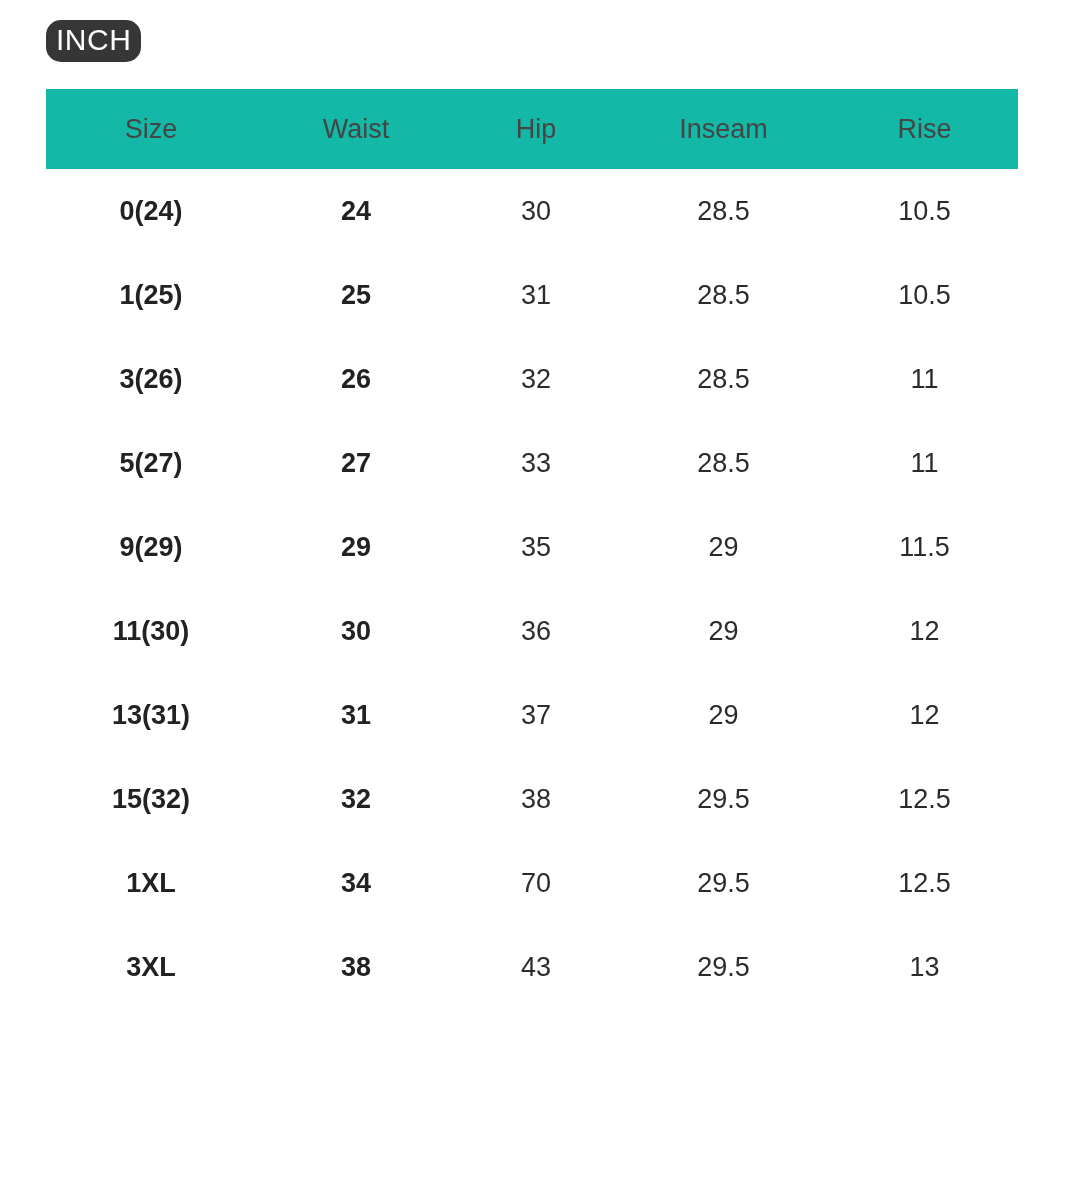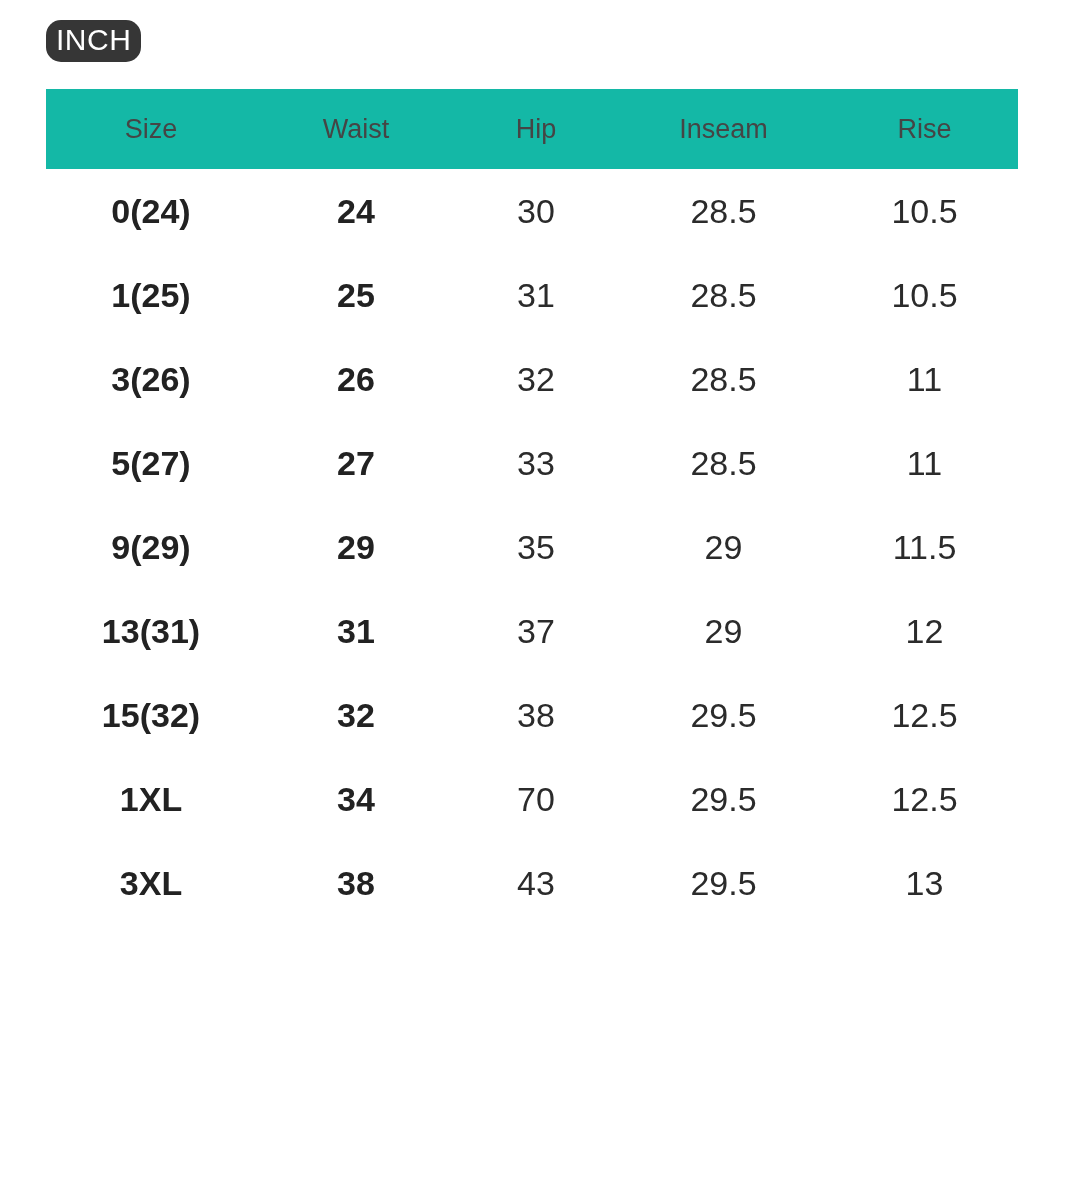--- a/index.html
+++ b/index.html
@@ -52,21 +52,21 @@
     text-align: center;
     vertical-align: middle;
     padding: 0;
     border: none;
   }
 
   table.size-table tbody td {
     height: 84px;
     text-align: center;
     vertical-align: middle;
-    font-size: 34px;
+    font-size: 27px;
     color: #2b2b2b;
     padding: 0;
     border: none;
     background: #ffffff;
   }
 
   table.size-table tbody td.col-size,
   table.size-table tbody td.col-waist {
     font-weight: bold;
     color: #222222;
@@ -133,20 +133,27 @@
         <td class="col-rise">11</td>
       </tr>
       <tr>
         <td class="col-size">9(29)</td>
         <td class="col-waist">29</td>
         <td class="col-hip">35</td>
         <td class="col-inseam">29</td>
         <td class="col-rise">11.5</td>
       </tr>
       <tr>
+        <td class="col-size">11(30)</td>
+        <td class="col-waist">30</td>
+        <td class="col-hip">36</td>
+        <td class="col-inseam">29</td>
+        <td class="col-rise">12</td>
+      </tr>
+      <tr>
         <td class="col-size">13(31)</td>
         <td class="col-waist">31</td>
         <td class="col-hip">37</td>
         <td class="col-inseam">29</td>
         <td class="col-rise">12</td>
       </tr>
       <tr>
         <td class="col-size">15(32)</td>
         <td class="col-waist">32</td>
         <td class="col-hip">38</td>

